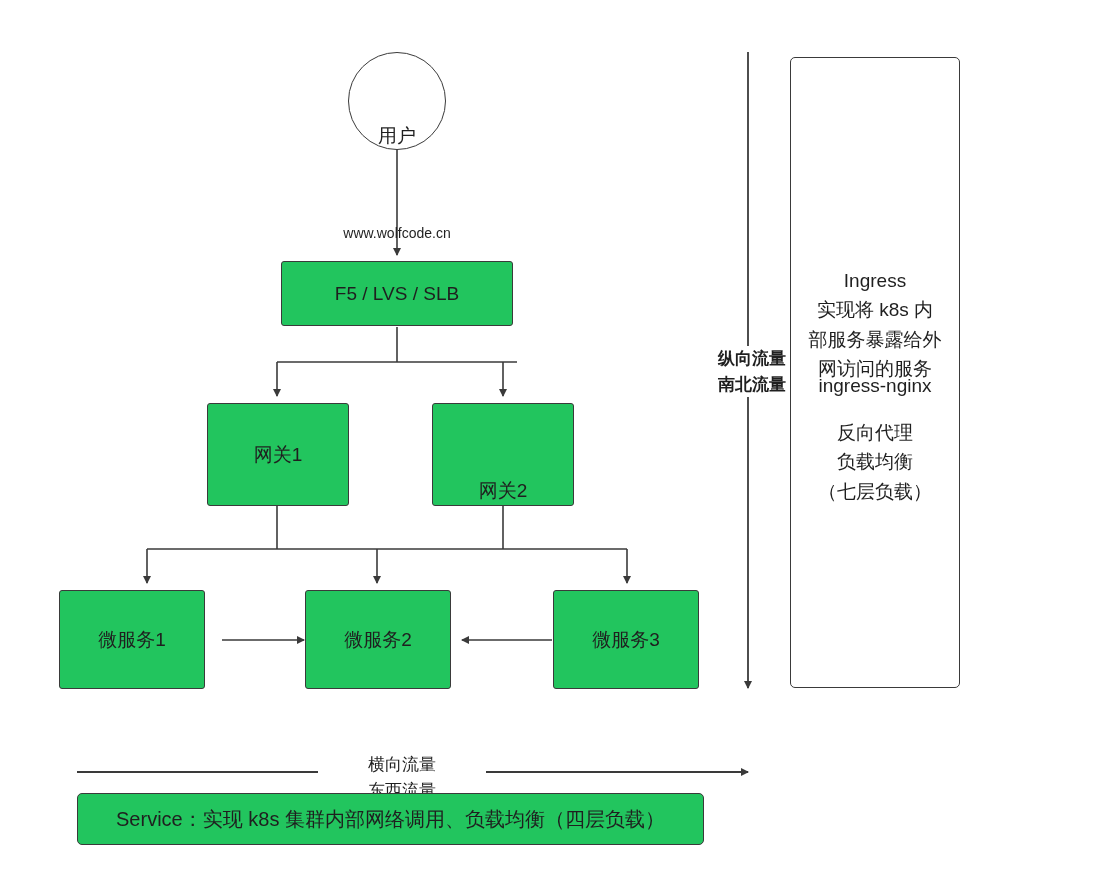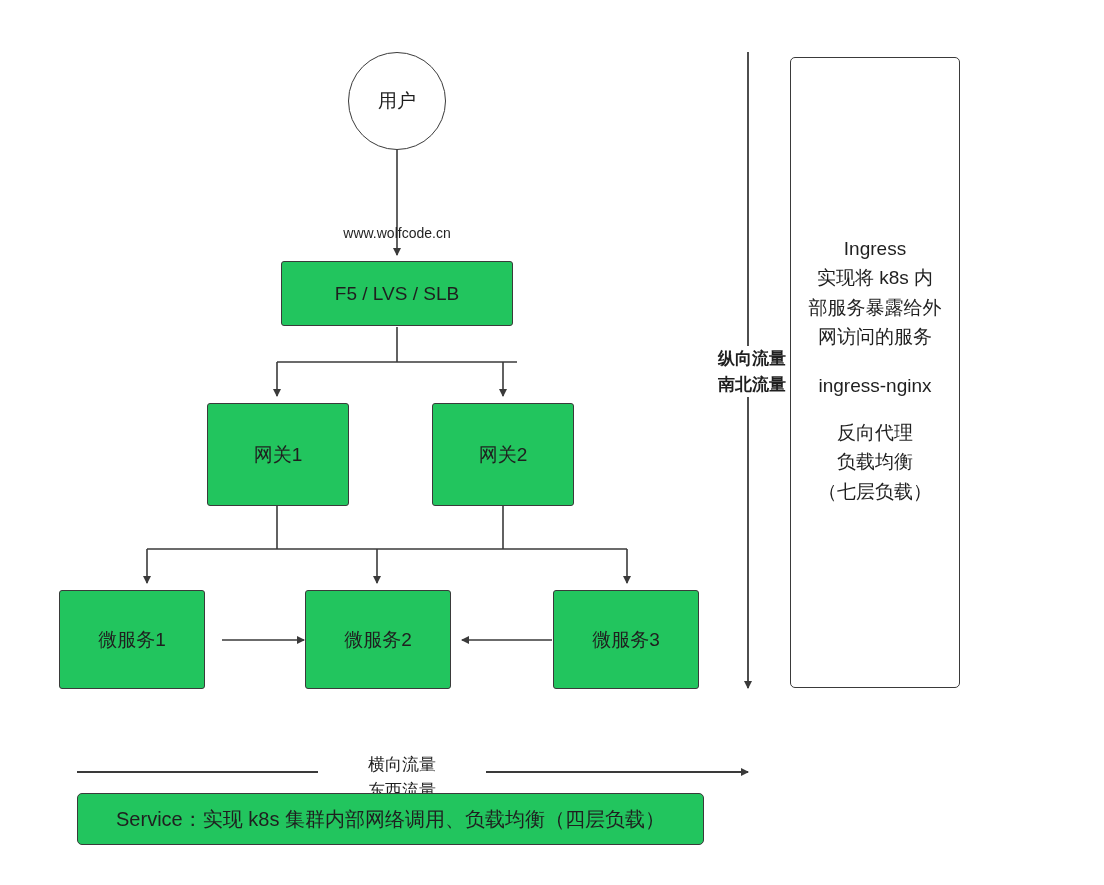--- a/index.html
+++ b/index.html
@@ -125,55 +125,55 @@
     <path d="M627,549 L627,583" stroke="#3a3a3a" stroke-width="1.6" fill="none" marker-end="url(#arrow)"></path>
 
     <path d="M222,640 L304,640" stroke="#3a3a3a" stroke-width="1.6" fill="none" marker-end="url(#arrow)"></path>
     <path d="M552,640 L462,640" stroke="#3a3a3a" stroke-width="1.6" fill="none" marker-end="url(#arrow)"></path>
 
     <path d="M748,52 L748,688" stroke="#3a3a3a" stroke-width="1.8" fill="none" marker-end="url(#arrow)"></path>
 
     <path d="M77,772 L748,772" stroke="#3a3a3a" stroke-width="1.8" fill="none" marker-end="url(#arrow)"></path>
   </svg>
 
-  <div class="circle" style="left:348px; top:52px; width:98px; height:98px;">
+  <div class="circle" style="left:348px; top:52px; width:98px; height:98px;align-items:flex-end;">
     <span>用户</span>
   </div>
 
   <div class="urllabel" style="left:297px; top:195px; width:200px;">www.wolfcode.cn</div>
 
   <div class="node" style="left:281px; top:261px; width:232px; height:65px;">
     <span>F5 / LVS / SLB</span>
   </div>
 
   <div class="node" style="left:207px; top:403px; width:142px; height:103px;">
     <span>网关1</span>
   </div>
 
-  <div class="node" style="left:432px; top:403px; width:142px; height:103px;">
+  <div class="node" style="left:432px; top:403px; width:142px; height:103px;align-items:flex-end;">
     <span>网关2</span>
   </div>
 
   <div class="node" style="left:59px; top:590px; width:146px; height:99px;">
     <span>微服务1</span>
   </div>
 
   <div class="node" style="left:305px; top:590px; width:146px; height:99px;">
     <span>微服务2</span>
   </div>
 
   <div class="node" style="left:553px; top:590px; width:146px; height:99px;">
     <span>微服务3</span>
   </div>
 
   <div class="flow-label" style="left:694px; top:346px; width:108px;font-weight:bold;">纵向流量
 南北流量</div>
 
   <div class="ingress-box" style="left:790px; top:57px; width:170px; height:631px;">
-    <div class="ingress-text" style="top:176px;">Ingress
+    <div class="ingress-text" style="top:208px;">Ingress
 实现将 k8s 内
 部服务暴露给外
 网访问的服务</div>
     <div class="ingress-text" style="top:313px;">ingress-nginx</div>
     <div class="ingress-text" style="top:360px;">反向代理
 负载均衡
 （七层负载）</div>
   </div>
 
   <div class="flow-label" style="left:318px; top:752px; width:160px;">横向流量

